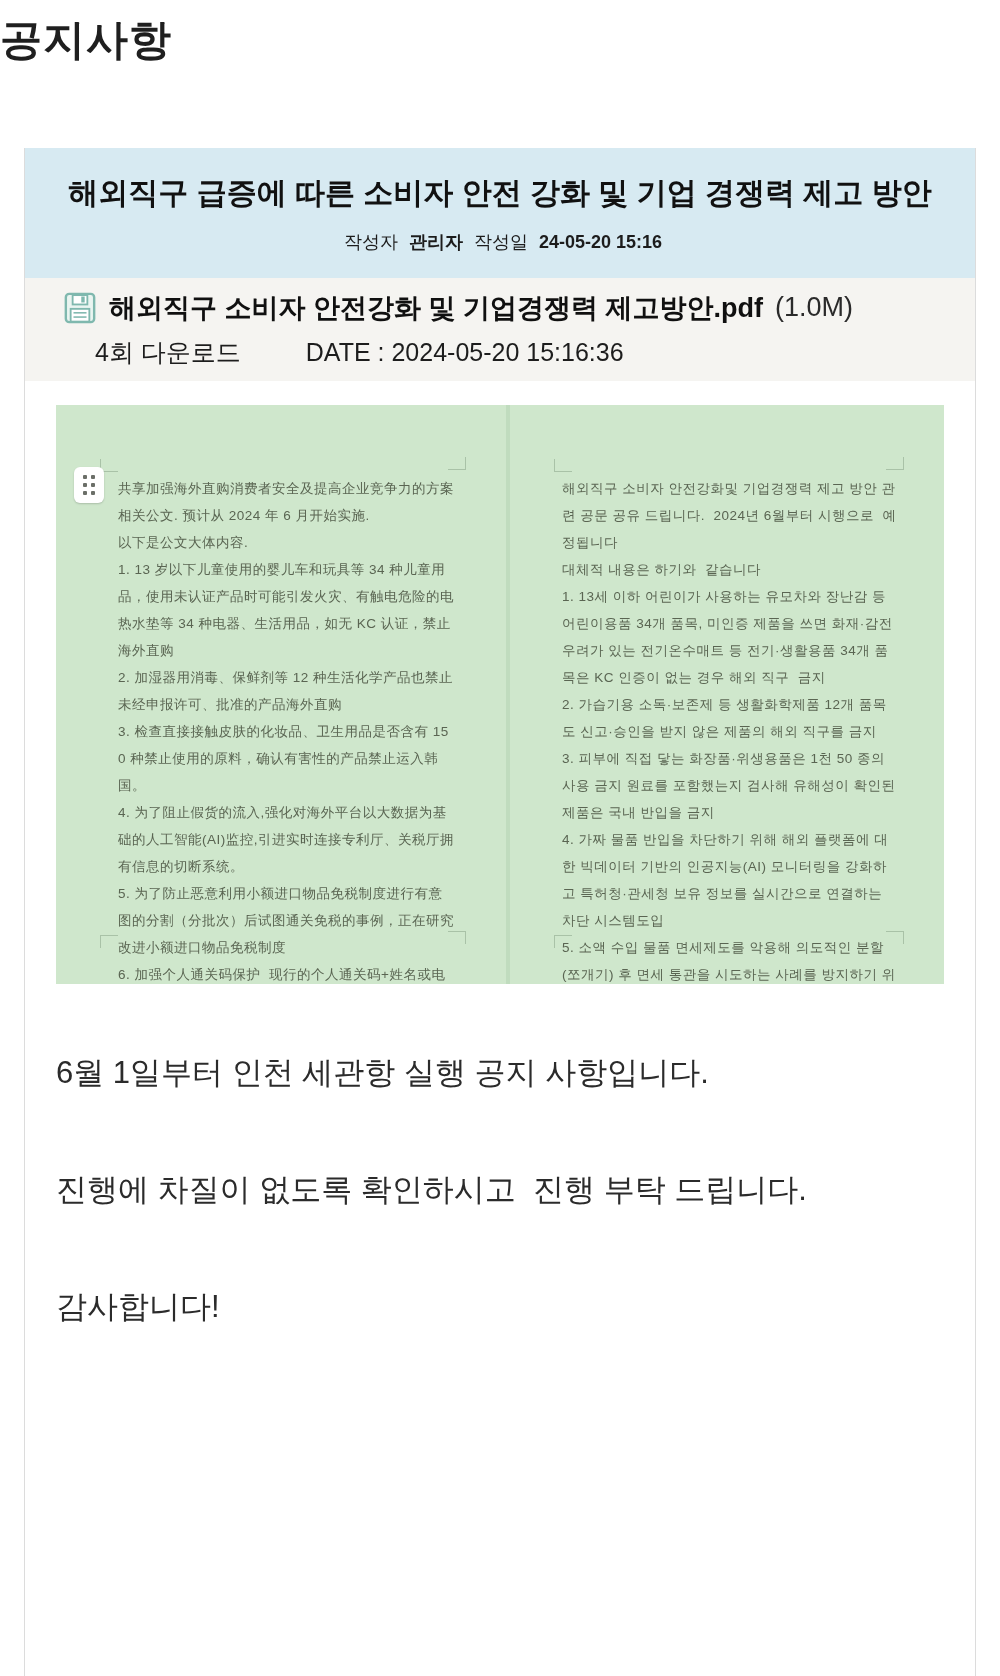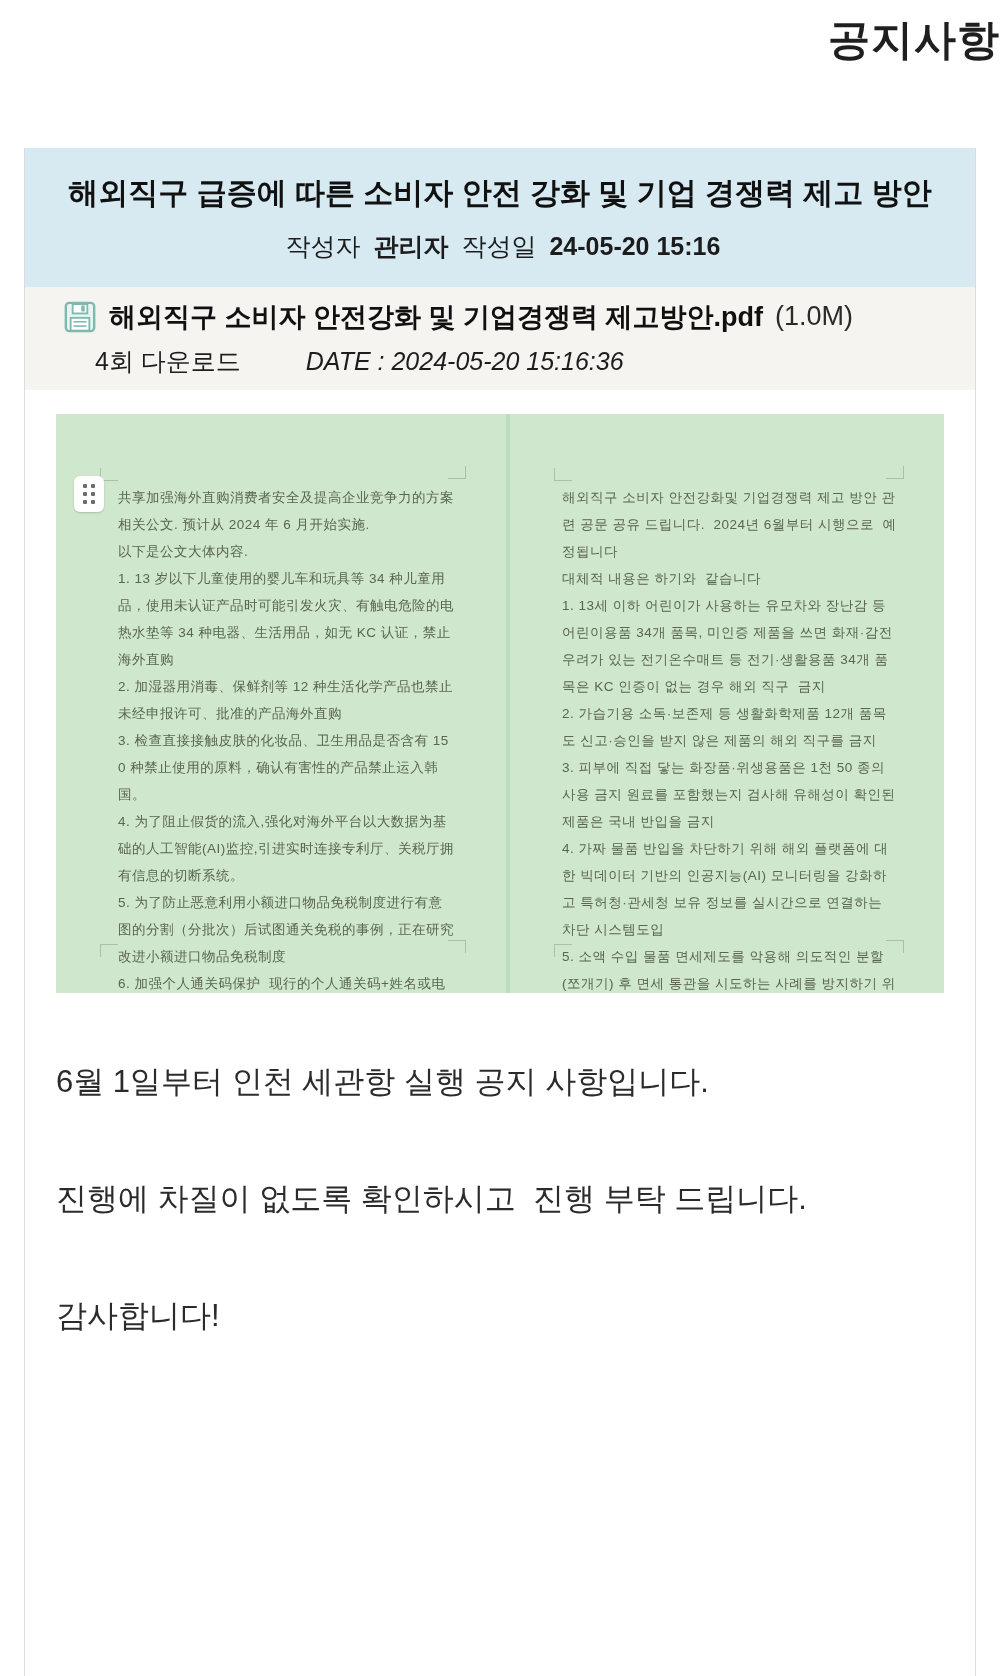--- a/index.html
+++ b/index.html
@@ -12,50 +12,50 @@
     --border-gray:#dcdcdc;
     --text-dark:#242424;
   }
   *{box-sizing:border-box;}
   html,body{margin:0;padding:0;}
   body{
     width:1000px;height:1676px;background:#ffffff;overflow:hidden;
     font-family:"Liberation Sans","DejaVu Sans",sans-serif;color:var(--text-dark);
   }
   .page-title{
-    margin:16px 0 0;text-align:right;font-size:42px;font-weight:700;
+    margin:16px 0 0;text-align:left;font-size:42px;font-weight:700;
     letter-spacing:1px;line-height:1.15;color:#1f1f1f;
   }
   .notice{
     margin:84px 24px 0;min-height:1528px;
     border-left:1px solid var(--border-gray);
     border-right:1px solid var(--border-gray);
   }
   .notice-header{
     background:var(--header-bg);
     padding:24px 26px 24px;
   }
   .notice-title{
     font-size:30px;font-weight:700;text-align:center;line-height:1.38;color:#111;
     word-break:break-all;
   }
   .notice-meta{
-    margin-top:16px;text-align:center;font-size:25px;color:#1c1c1c;
+    margin-top:16px;text-align:center;font-size:18px;color:#1c1c1c;
   }
   .notice-meta .lbl{font-weight:400;margin:0 6px;}
   .notice-meta .val{font-weight:700;}
   .attachment{
     background:var(--attachment-bg);
     padding:12px 20px 12px 38px;font-size:27px;
   }
   .attachment-file{display:flex;align-items:center;gap:12px;}
   .attachment-file .fname{font-weight:700;color:#101010;white-space:nowrap;}
   .attachment-file .fsize{font-weight:400;color:#2a2a2a;}
   .attachment-info{margin-top:10px;padding-left:32px;font-size:25px;color:#1d1d1d;}
-  .attachment-info .adate{margin-left:58px;font-style:italic;}
+  .attachment-info .adate{margin-left:58px;}
   .content{padding:24px 31px 0;}
   .doc-image{
     position:relative;background:var(--image-bg);height:579px;
     display:flex;overflow:hidden;margin-bottom:70px;
   }
   .doc-page{flex:1 1 0;position:relative;}
   .doc-page.left{border-right:4px solid var(--image-divider);padding:70px 50px 0 62px;}
   .doc-page.right{padding:70px 44px 0 52px;}
   .doc-text{
     font-size:13.5px;line-height:2.0;letter-spacing:0.5px;

